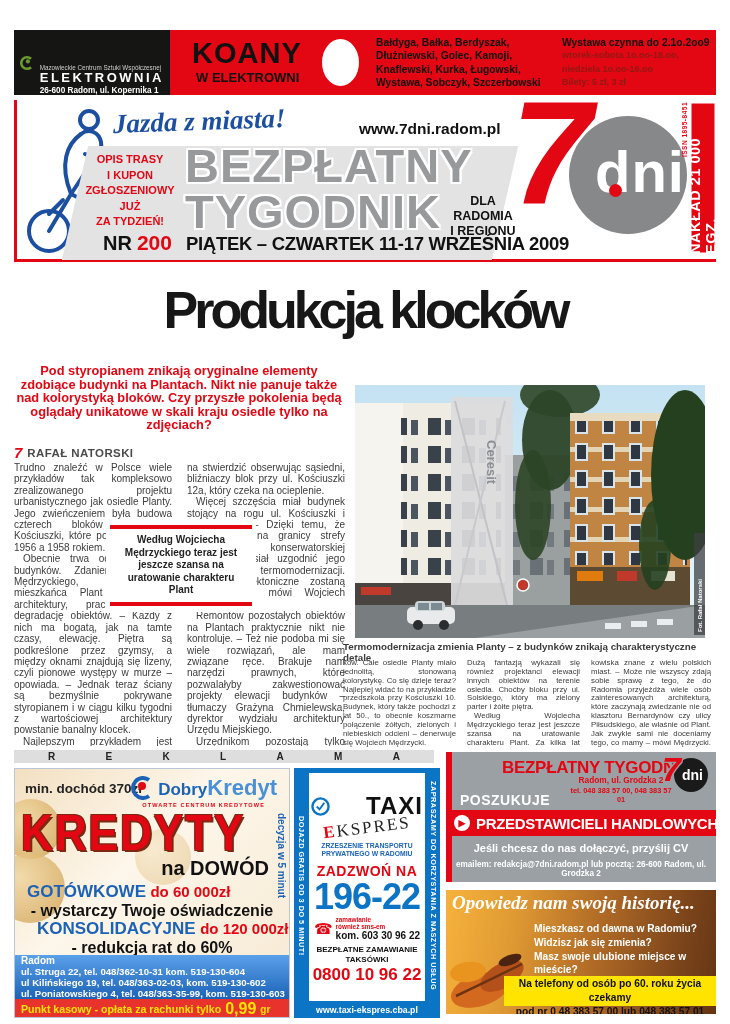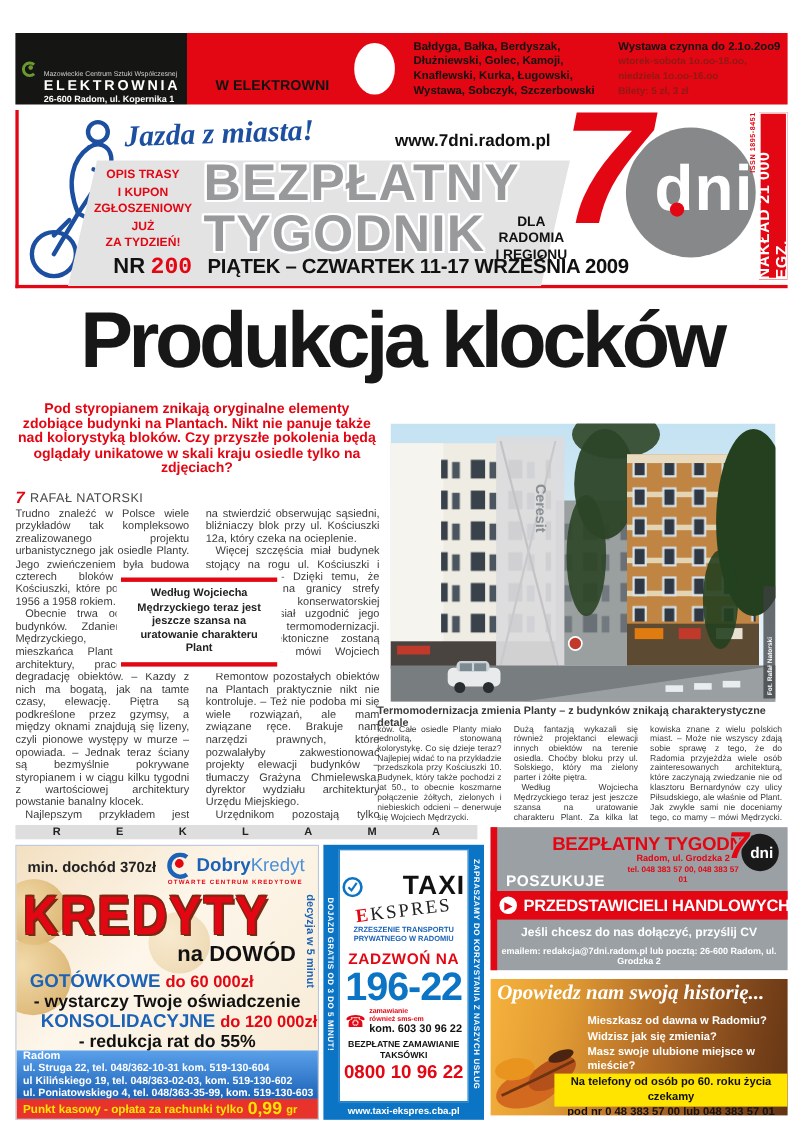--- a/index.html
+++ b/index.html
@@ -40,29 +40,29 @@
   .logo-dni { position:absolute; left:78px; top:38px; font-size:58px; font-weight:900; color:#fff; letter-spacing:1px; }
   .logo-dot { position:absolute; left:92px; top:84px; width:13px; height:13px; background:#e30613; border-radius:50%; }
   .logo-seven { position:absolute; left:-6px; top:-22px; font-size:146px; font-weight:900; font-style:italic; color:#e30613; line-height:150px;
                 text-shadow:-2px -2px 0 #fff,2px -2px 0 #fff,-2px 2px 0 #fff,2px 2px 0 #fff; }
   .issn { position:absolute; right:28px; top:2px; writing-mode:vertical-rl; transform:rotate(180deg); font-size:6.5px; color:#e30613; font-weight:bold; letter-spacing:.5px; }
   .naklad { position:absolute; right:0px; top:2px; width:26px; height:152px; background:#e30613; box-shadow:inset 0 0 0 1.5px #fff;
             display:flex; align-items:center; justify-content:center; }
   .naklad span { writing-mode:vertical-rl; transform:rotate(180deg); color:#fff; font-weight:900; font-size:14.5px; letter-spacing:.5px; }
   .issue-line { position:absolute; left:86px; bottom:4px; font-weight:900; }
   .issue-line .nr { font-size:20px; color:#111; }
-  .issue-line .num { font-size:21px; color:#e30613; margin:0 14px 0 5px;font-family:Liberation Mono, monospace; }
+  .issue-line .num { font-size:21px; color:#e30613; margin:0 14px 0 5px; }
   .issue-line .date { font-size:18.5px; color:#111; letter-spacing:-.3px; }
 
   
-  .headline { position:absolute; left:0; top:262px; width:730px; text-align:center; font-size:72px; font-weight:900; letter-spacing:-4px; color:#171717; line-height:96px; }
+  .headline { position:absolute; left:0; top:262px; width:730px; text-align:center; font-size:52px; font-weight:900; letter-spacing:-4px; color:#171717; line-height:96px; }
   .lede { position:absolute; left:14px; top:364px; width:330px; text-align:center; color:#e30613; font-weight:bold; font-size:12.8px; line-height:13.6px; }
   .byline { position:absolute; left:14px; top:444px; display:flex; align-items:center; gap:5px; }
   .byline .b7 { color:#e30613; font-weight:900; font-style:italic; font-size:15px; }
-  .byline .bname { color:#4a4a4a; font-weight:400; font-size:11.5px; letter-spacing:.4px; }
+  .byline .bname { color:#4a4a4a; font-weight:700; font-size:11.5px; letter-spacing:.4px; }
   .body-cols { position:absolute; left:14px; top:462px; width:334px; height:284px; }
   .bcol { position:absolute; top:0; height:284px; overflow:hidden; font-size:10px; line-height:11.4px; color:#3b3b3b; text-align:justify; }
   .bcol p+p { text-indent:9px; }
   .col1 { left:0; width:158px; } .col2 { left:173px; width:158px; }
   .pullquote { position:absolute; left:92px; top:58px; width:150px; background:#fff; z-index:3; padding:5px 4px 6px; }
   .pullquote .bar { height:4px; background:#e30613; }
   .pullquote .qtext { padding:5px 8px; text-align:center; font-size:10px; font-weight:900; line-height:12.5px; color:#222; }
   .photo { position:absolute; left:355px; top:385px; width:350px; height:253px; }
   .caption { position:absolute; left:343px; top:641px; width:373px; font-size:9.8px; font-weight:bold; color:#3b3b3b; }
   .under-cols { position:absolute; left:343px; top:659px; width:373px; height:88px; }
@@ -74,21 +74,21 @@
   
   .reklama { position:absolute; left:14px; top:750px; width:420px; height:13px; background:#dedede; display:flex; justify-content:space-between; padding:0 34px; font-size:10px; font-weight:bold; color:#222; line-height:13px; }
 
   
   .ad-kredyt { position:absolute; left:14px; top:768px; width:276px; height:250px; overflow:hidden;
                background:linear-gradient(135deg,#f3e0c2 0%,#fdf6ea 40%,#f6e9d2 100%); border:1px solid #b9c6da; }
   .coin { position:absolute; border-radius:50%; background:radial-gradient(circle at 35% 35%, #f0d6a0, #d8ae63 70%, #b98b3f); opacity:.8; }
   .k-min { position:absolute; left:10px; top:12px; font-size:13.5px; font-weight:bold; color:#222; }
   .k-logo { position:absolute; right:12px; top:6px; text-align:center; }
   .k-logo-row { display:flex; align-items:center; gap:4px; justify-content:center; }
-  .k-brand1 { color:#1c63b7; font-weight:900; font-size:17px; } .k-brand2 { color:#4a90d9; font-weight:400; font-size:17px; }
+  .k-brand1 { color:#1c63b7; font-weight:900; font-size:17px; } .k-brand2 { color:#4a90d9; font-weight:700; font-size:22px; }
   .k-sub { font-size:5.6px; font-weight:bold; color:#e30613; letter-spacing:1.1px; margin-top:1px; }
   .k-big { position:absolute; left:6px; top:36px; font-size:44px; font-weight:900; letter-spacing:2px; color:#e30613;
            text-shadow:2px 2px 0 #7a2912,-1px -1px 0 #7a2912,1px -1px 0 #7a2912,-1px 1px 0 #7a2912; transform:scaleY(1.12); transform-origin:left top; }
   .k-decyzja { position:absolute; right:2px; top:44px; writing-mode:vertical-rl; font-size:10px; font-weight:bold; color:#1c63b7; }
   .k-dowod { position:absolute; right:20px; top:88px; font-size:20px; font-weight:900; color:#111; }
   .k-line1 { position:absolute; left:12px; top:113px; } .k-line2 { position:absolute; left:22px; top:150px; }
   .k-blue { color:#1c63b7; font-weight:900; font-size:17px; }
   .k-red { color:#e30613; font-weight:900; font-size:15px; }
   .k-note { position:absolute; width:100%; text-align:center; font-size:16px; font-weight:bold; color:#111; }
   .k-note1 { top:133px; } .k-note2 { top:170px; }
@@ -160,20 +160,21 @@
         <circle cx="15" cy="11" r="4" fill="#6a9a2f"></circle>
       </svg>
       <div class="txt">
         <div class="ele-org">Mazowieckie Centrum Sztuki Współczesnej</div>
         <div class="ele-name">ELEKTROWNIA</div>
         <div class="ele-addr">26-600 Radom, ul. Kopernika 1</div>
         <div class="ele-web">www.elektrownia.art.pl</div>
       </div>
     </div>
     <div class="koany-banner">
+      <div class="koany-title">KOANY</div>
       <div class="koany-sub">W ELEKTROWNI</div>
       <div class="koany-oval"></div>
       <div class="koany-artists">
         <div>Bałdyga, Bałka,  Berdyszak,</div>
         <div>Dłużniewski,  Golec, Kamoji,</div>
         <div>Knaflewski,  Kurka,  Ługowski,</div>
         <div>Wystawa,  Sobczyk,  Szczerbowski</div>
       </div>
       <div class="koany-info">
         <div class="t">Wystawa czynna do 2.1o.2oo9</div>
@@ -379,21 +380,21 @@
     <div class="k-dowod">na DOWÓD</div>
     <div class="k-line1">
       <span class="k-blue">GOTÓWKOWE</span>
       <span class="k-red">do 60 000zł</span>
     </div>
     <div class="k-note k-note1">- wystarczy Twoje oświadczenie</div>
     <div class="k-line2">
       <span class="k-blue">KONSOLIDACYJNE</span>
       <span class="k-red">do 120 000zł</span>
     </div>
-    <div class="k-note k-note2">- redukcja rat do 55%</div>
+    <div class="k-note k-note2">- redukcja rat do 60%</div>
     <div class="k-bluebox">
       <div class="k-city">Radom</div>
       <div class="k-addr">ul. Struga 22, tel. 048/362-10-31 kom. 519-130-604</div>
       <div class="k-addr">ul Kilińskiego 19, tel. 048/363-02-03, kom. 519-130-602</div>
       <div class="k-addr">ul. Poniatowskiego 4, tel. 048/363-35-99, kom. 519-130-603</div>
     </div>
     <div class="k-cashbar">
       <span class="k-cashtext">Punkt kasowy - opłata za rachunki tylko</span>
       <span class="k-cashprice">0,99</span>
       <span class="k-cashunit">gr</span>

